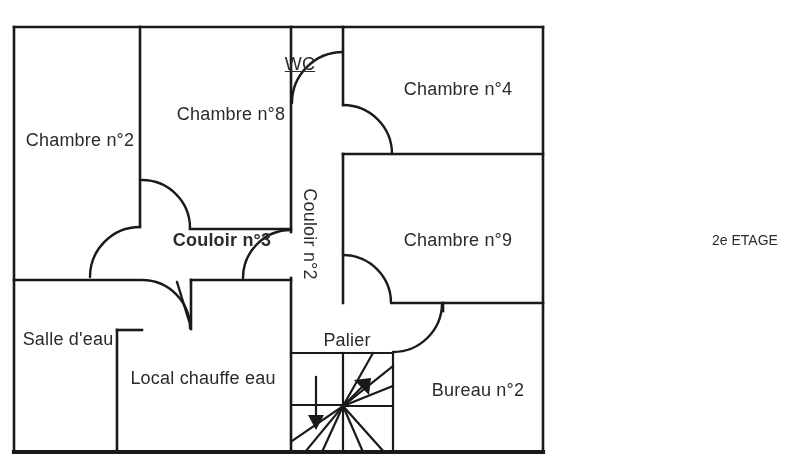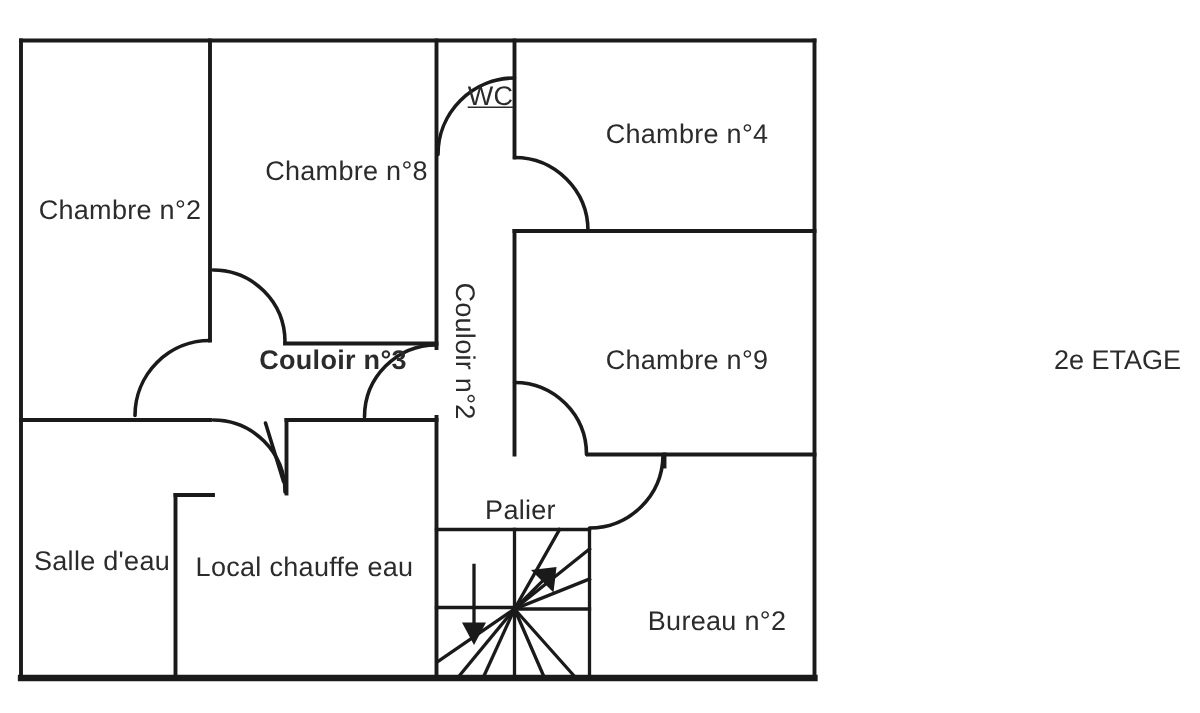--- a/index.html
+++ b/index.html
@@ -19,21 +19,21 @@
     white-space:nowrap;
     line-height:1;
     letter-spacing:0.2px;
   }
   .room-label.rotated{
     transform:translate(-50%,-50%) rotate(90deg);
   }
   .floor-label{
     position:absolute;
     transform:translate(-50%,-50%);
-    font-size:18px;
+    font-size:14px;
     color:#2b2b2b;
     white-space:nowrap;
     line-height:1;
   }
 </style>
 </head>
 <body>
 
 <div id="stage">
 
@@ -95,25 +95,25 @@
       <path d="M316 377 V418"></path>
       <polygon points="316,430 308,415 324,415" fill="#1a1a1a" stroke="none"></polygon>
 
       <path d="M343 406 L362 387"></path>
       <polygon points="371,378 369,395 354,380" fill="#1a1a1a" stroke="none"></polygon>
     </g>
   </svg>
 
   <div class="room-label" style="left:80px;top:140px;">Chambre n°2</div>
   <div class="room-label" style="left:231px;top:114px;">Chambre n°8</div>
-  <div class="room-label" style="left:327px;top:64px;text-decoration:underline;">WC</div>
+  <div class="room-label" style="left:300px;top:64px;text-decoration:underline;">WC</div>
   <div class="room-label" style="left:458px;top:89px;">Chambre n°4</div>
   <div class="room-label" style="left:222px;top:240px;font-weight:bold;">Couloir n°3</div>
   <div class="room-label rotated" style="left:310px;top:234px;">Couloir n°2</div>
   <div class="room-label" style="left:458px;top:240px;">Chambre n°9</div>
-  <div class="room-label" style="left:68px;top:339px;margin-top:35px;">Salle d'eau</div>
+  <div class="room-label" style="left:68px;top:339px;">Salle d'eau</div>
   <div class="room-label" style="left:203px;top:378px;">Local chauffe eau</div>
   <div class="room-label" style="left:347px;top:340px;text-align:center;">Palier</div>
-  <div class="room-label" style="left:478px;top:390px;margin-top:24px;">Bureau n°2</div>
+  <div class="room-label" style="left:478px;top:390px;">Bureau n°2</div>
 
   <div class="floor-label" style="left:745px;top:240px;">2e ETAGE</div>
 
 </div>
 
 </body></html>

